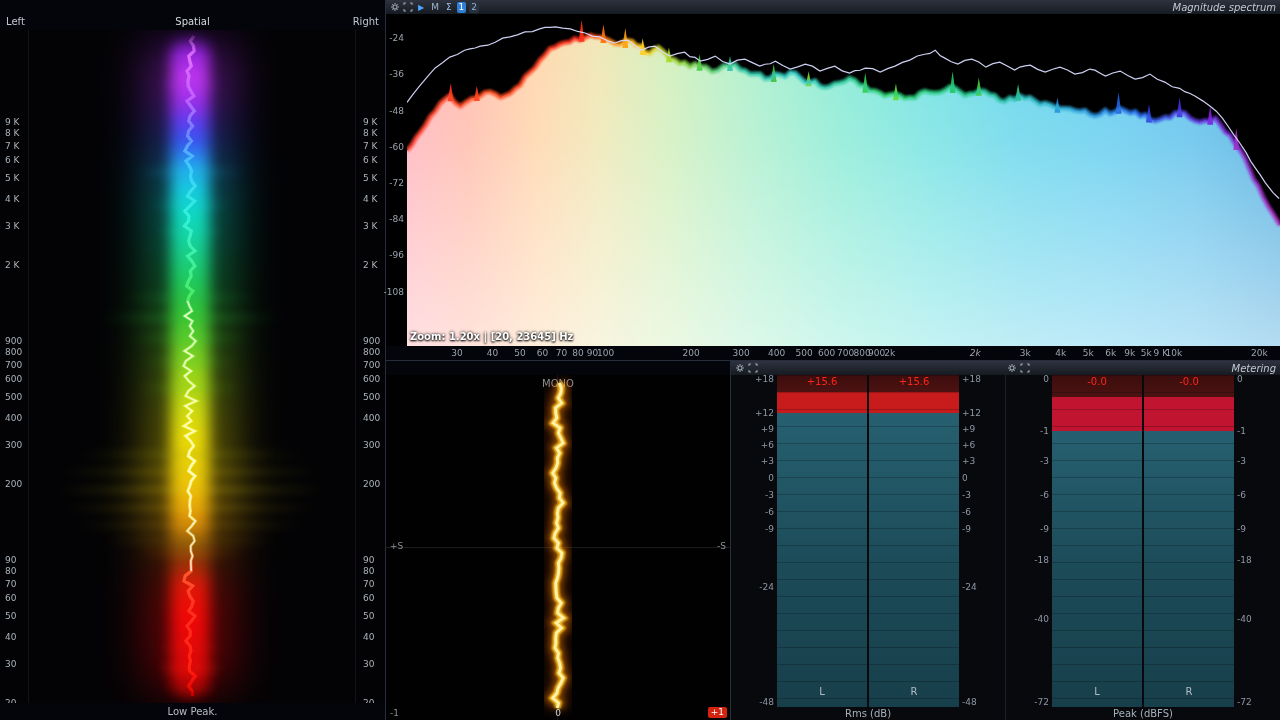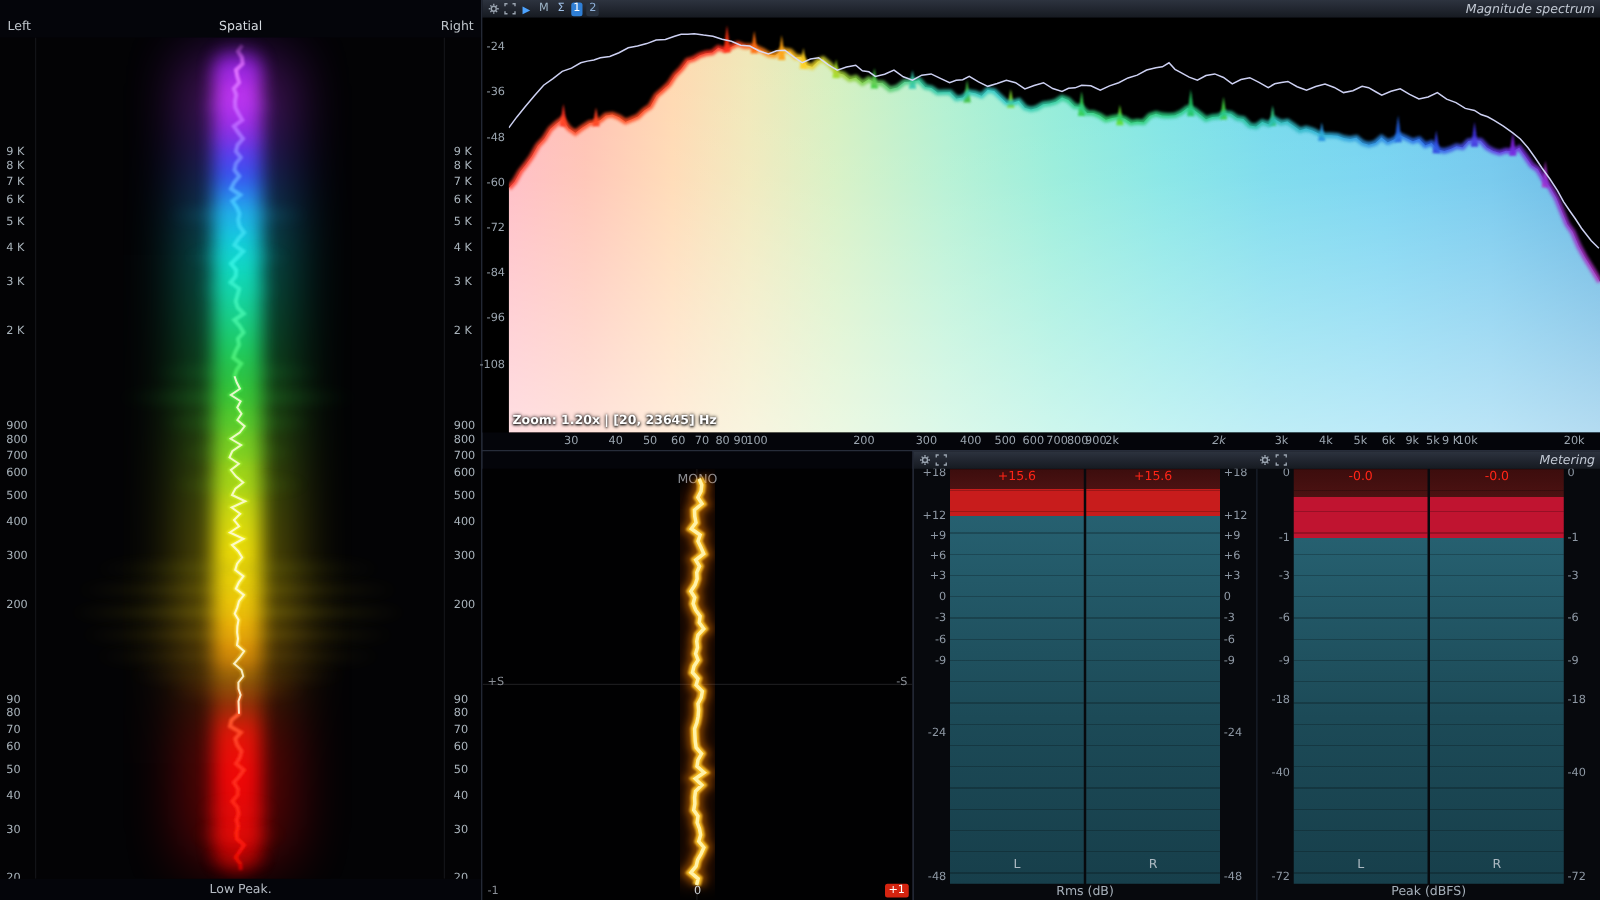--- a/index.html
+++ b/index.html
@@ -71,21 +71,21 @@
     padding:0 3px;border-radius:2px;line-height:11px}
   #flameSvg{position:absolute;inset:0;width:100%;height:100%}
 
   
   .panel-metering{left:731px;top:361px;width:549px;height:359px;background:#07090d}
   .tb-mid-cluster{position:absolute;left:276px;top:2px;display:flex;gap:3px}
   .meters{position:absolute;top:14px;left:0;right:0;bottom:0;display:flex}
   .mgroup{flex:1;display:flex;flex-direction:column;padding:0 1px;min-width:0}
   .mgroup+.mgroup{border-left:1px solid #1a202c}
   .mgroup-main{flex:1;display:flex}
-  .mscale{width:28px;position:relative;font-size:9px;color:#8e98a4}
+  .mscale{width:45px;position:relative;font-size:9px;color:#8e98a4}
   .mscale span{position:absolute;right:3px;transform:translateY(-50%)}
   .mscale.right span{right:auto;left:3px}
   .mbars{flex:1;display:flex;gap:2px;position:relative;min-width:0}
   .mbar{flex:1;position:relative;min-width:0}
   .m-readout{position:absolute;top:1px;width:100%;text-align:center;color:#ff2517;font-size:10px;z-index:3}
   .m-chan{position:absolute;bottom:10px;width:100%;text-align:center;color:#c8d0d8;font-size:10px;opacity:.85;z-index:3}
   .mcaption{height:13px;line-height:13px;text-align:center;font-size:10px;color:#a6b0ba}
 </style>
 </head>
 <body>

